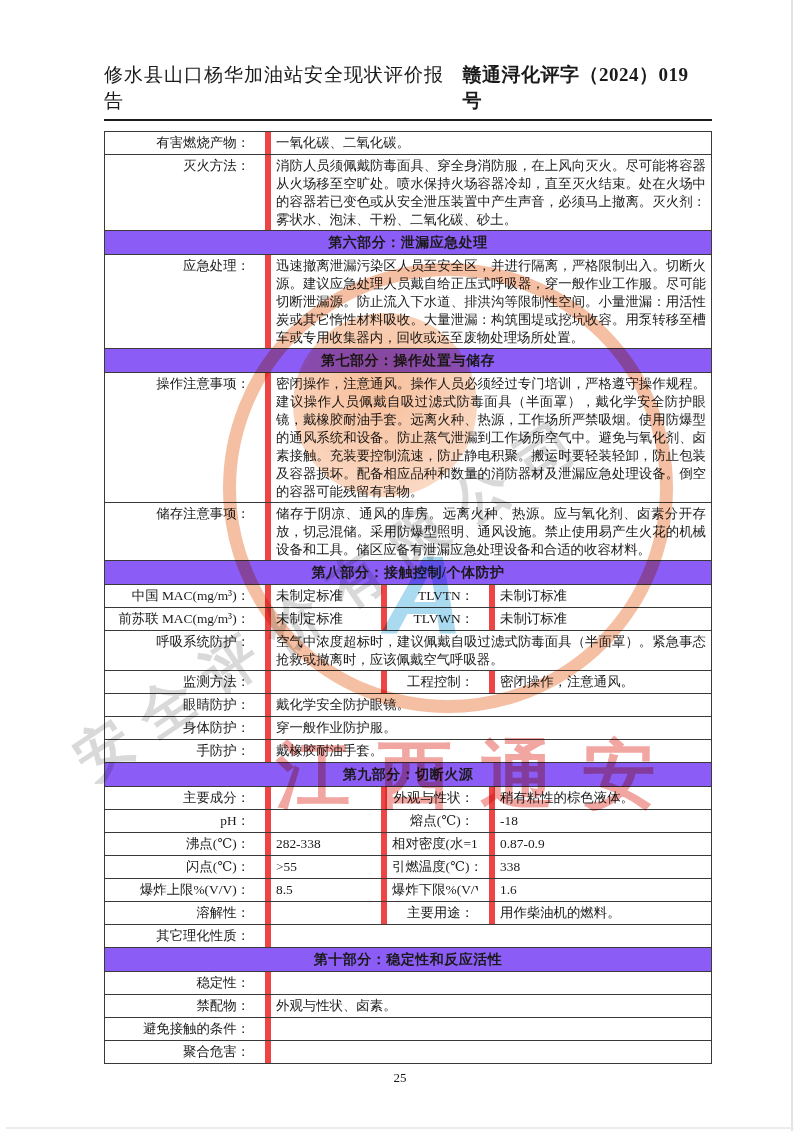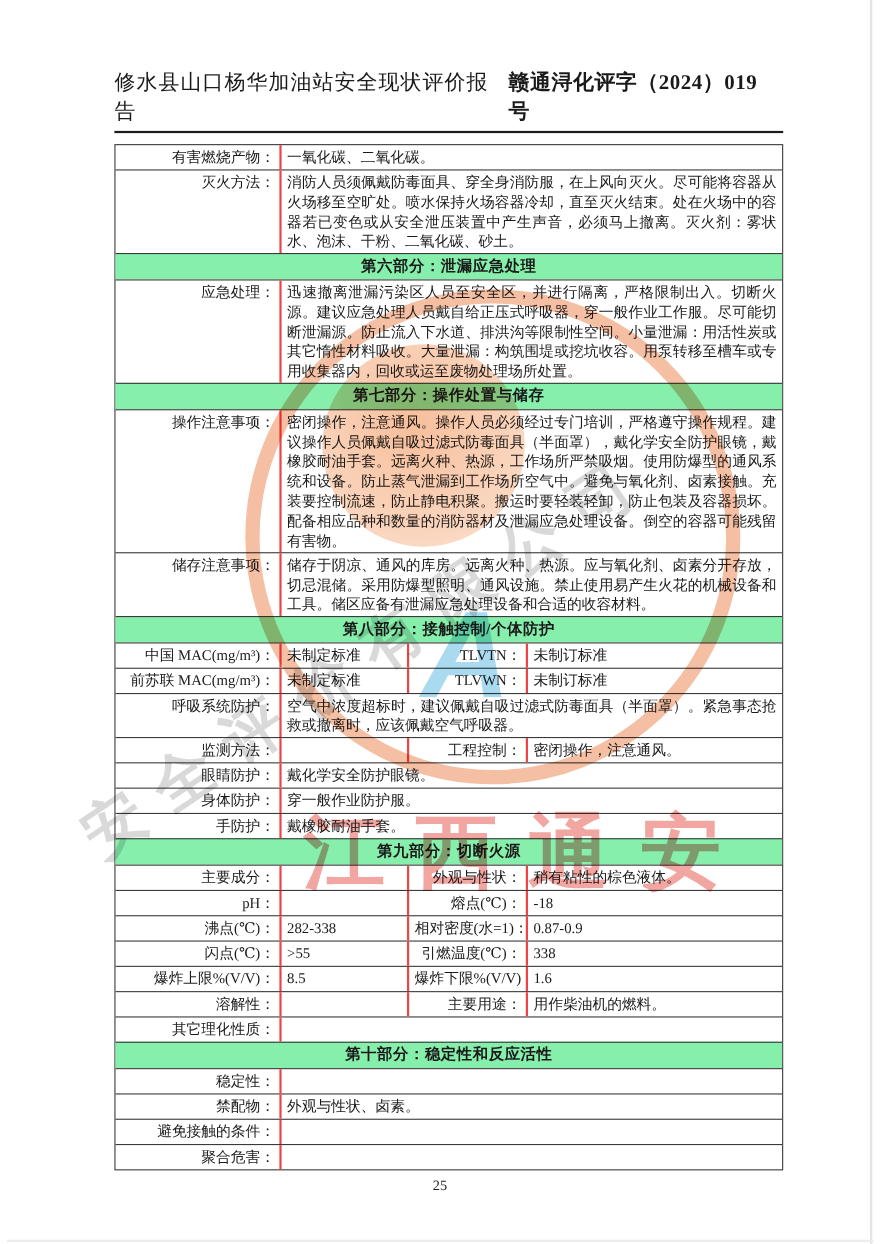--- a/index.html
+++ b/index.html
@@ -19,25 +19,25 @@
   .hdr{display:flex;justify-content:space-between;align-items:baseline;font-size:19px;}
   .hdr .h-left{letter-spacing:1px;}
   .hdr .h-right{font-weight:bold;letter-spacing:0.5px;}
   .hdr-rule{height:2px;background:#1c1c1c;margin-top:5px;}
 
   .msds{border:1px solid #3a3a3a;margin-top:10px;font-size:13.4px;line-height:18px;}
   .row{display:grid;border-top:1px solid #3a3a3a;min-height:22px;}
   .row:first-child{border-top:none;}
   .row.two{grid-template-columns:149px 1fr;}
   .row.four{grid-template-columns:149px 116px 108px 1fr;}
-  .row.section{display:flex;align-items:center;justify-content:center;background:#86efac;min-height:23px;}
+  .row.section{display:flex;align-items:center;justify-content:center;background:#8b5cf6;min-height:23px;}
   .sec-title{text-align:center;font-weight:bold;font-size:14px;letter-spacing:0.5px;}
   .cell{padding:1.5px 5px;}
   .cell.label{text-align:right;padding-right:4px;white-space:nowrap;overflow:hidden;}
-  .row > .cell + .cell{border-left:2px solid #ef4444;}
+  .row > .cell + .cell{border-left:6px solid #ef4444;margin-left:11px;}
   .cell.value{text-align:justify;}
 
   .page-number{position:absolute;left:0;top:1070px;width:800px;text-align:center;
     font-size:13px;z-index:2;}
 
   
   .wm{position:absolute;pointer-events:none;z-index:3;mix-blend-mode:multiply;}
   .wm-ring{left:223px;top:263px;width:424px;height:424px;border-radius:50%;
     border:13px solid rgba(228,95,25,0.40);}
   .wm-emblem{left:293px;top:313px;width:184px;height:184px;border-radius:50%;

